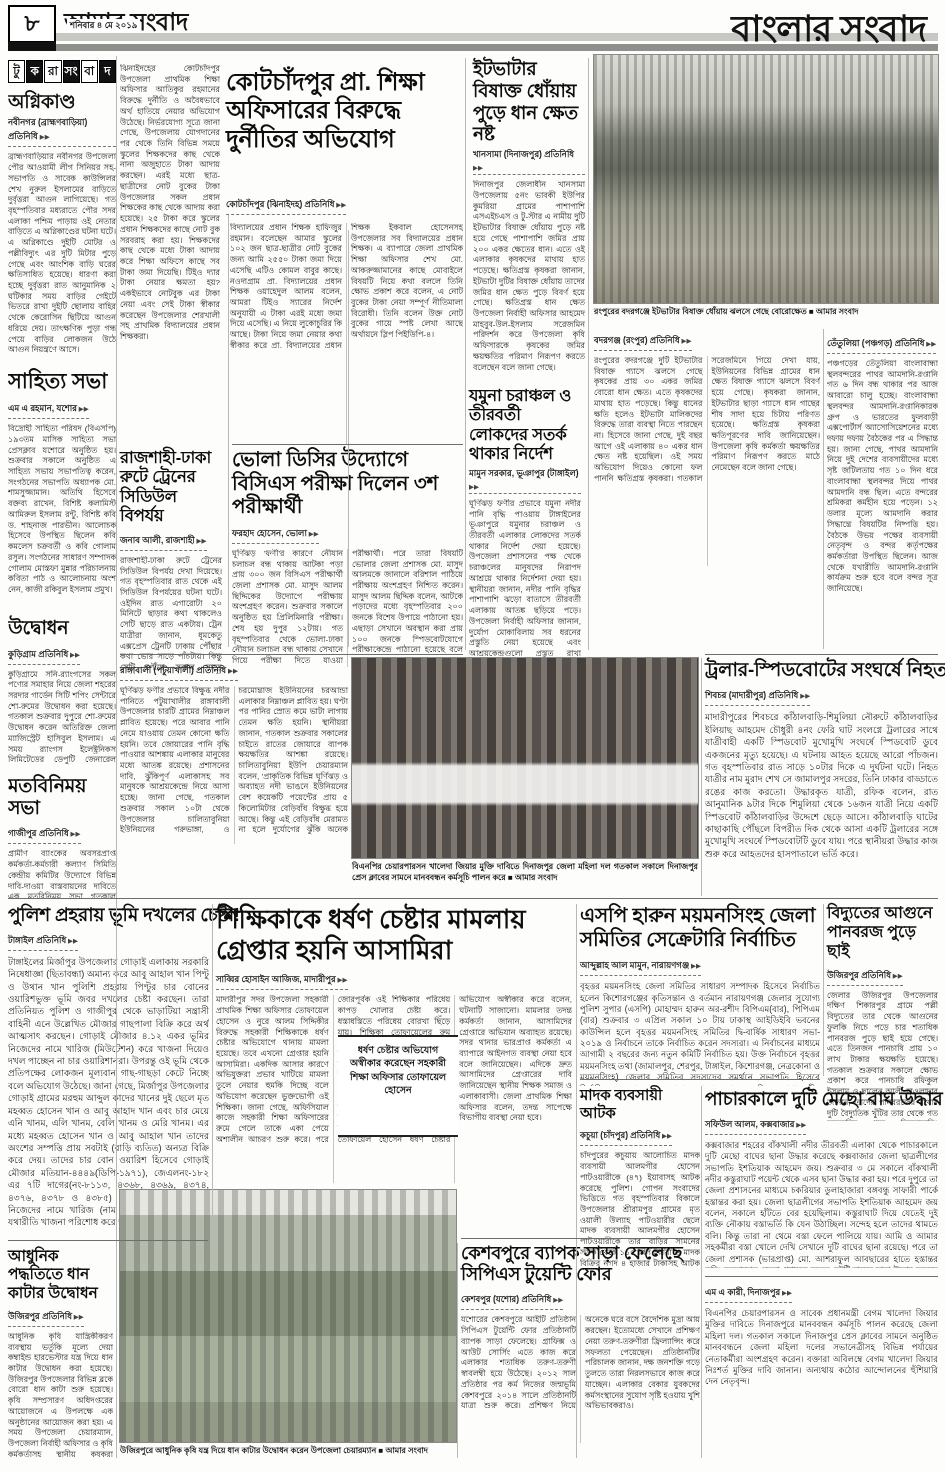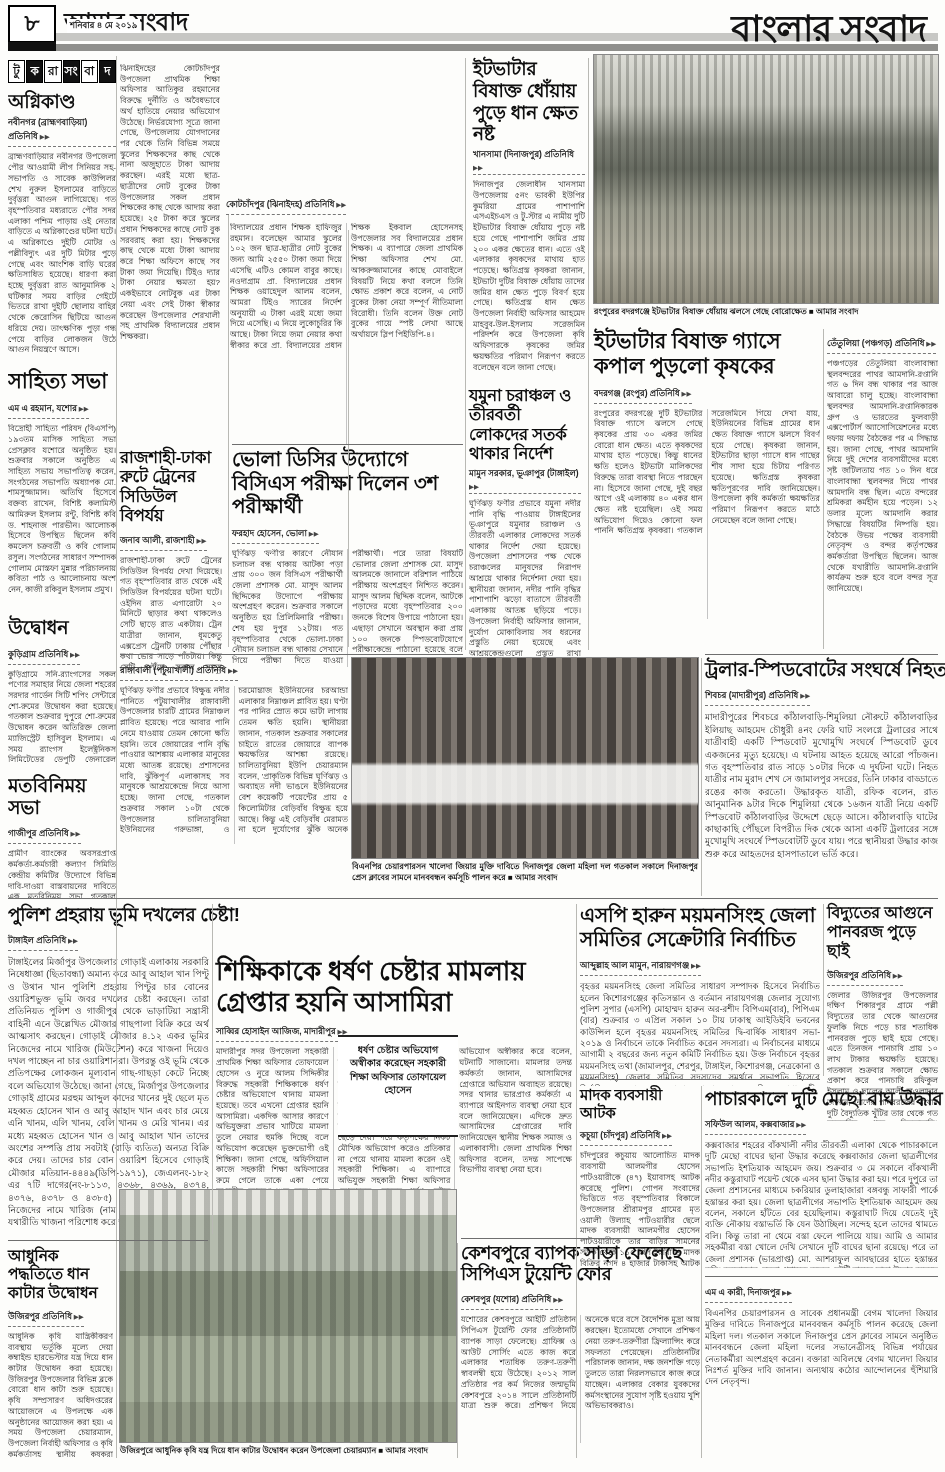--- a/index.html
+++ b/index.html
@@ -85,20 +85,21 @@
     <div class="bd" style="height:95px">কুড়িগ্রামে সনি-র‍্যাংগসের সকল পণ্যের সমাহার নিয়ে জেলা শহরের সরদার গার্ডেন সিটি শপিং সেন্টারে শো-রুমের উদ্বোধন করা হয়েছে। গতকাল শুক্রবার দুপুরে শো-রুমের উদ্বোধন করেন অতিরিক্ত জেলা ম্যাজিস্ট্রেট হাসিবুল ইসলাম। এ সময় র‍্যাংগস ইলেক্ট্রনিকস লিমিটেডের ডেপুটি জেনারেল ম্যানেজার মার্কেটিং মো. জানে আলম, সেলস ম্যানেজার সারওয়ার জাহান চৌধুরী, ডিস্ট্রিবিউশন অফিসার রাকিবুল সুলতান মানিক উপস্থিত ছিলেন।</div>
   </div>
   <div class="tk-art">
     <h2 class="hl" style="font-size:19px">মতবিনিময় সভা</h2>
     <div class="by">গাজীপুর প্রতিনিধি</div>
     <div class="bd" style="height:190px">গ্রামীণ ব্যাংকের অবসরপ্রাপ্ত কর্মকর্তা-কর্মচারী কল্যাণ সিমিতি কেন্দ্রীয় কমিটির উদ্যোগে বিভিন্ন দাবি-দাওয়া বাস্তবায়নের দাবিতে এক মতবিনিময় সভা গতকাল সকালে শহরের একটি কমিনিউটি সেন্টারে অনুষ্ঠিত হয়। অর্থ মন্ত্রণালয় কর্তৃক জারিকৃত প্রজ্ঞাপন অনুযায়ী গ্রামীণ ব্যাংকের অবসরপ্রাপ্ত কর্মকর্তা-কর্মচারীদের উৎসব ভাতা, মাসিক চিকিৎসা ভাতা ও অবসর গ্রহণের তারিখ হতে ১৫ বছর অতিক্রান্ত হবার পর মাসিক পেনশন ভাতা পুনঃস্থাপনের দাবিতে এ সভার আয়োজন করা হয়। এতে প্রধান অতিথি ছিলেন সমিতির কেন্দ্রীয় কমিটির সভাপতি মো. সামসুল আরেফিন প্রমুখ।</div>
   </div>
 </div>
 
 <div class="art" style="left:120px;top:58px;width:343px;height:592px">
+  <h1 class="hl" style="position:absolute;left:106px;top:10px;width:237px;font-size:24px">কোটচাঁদপুর প্রা. শিক্ষা অফিসারের বিরুদ্ধে দুর্নীতির অভিযোগ</h1>
   <div class="by" style="position:absolute;left:106px;top:140px">কোটচাঁদপুর (ঝিনাইদহ) প্রতিনিধি</div>
   <div class="bd" style="position:absolute;left:0;top:6px;width:100px;height:380px">ঝিনাইদহের কোটচাঁদপুর উপজেলা প্রাথমিক শিক্ষা অফিসার আতিকুর রহমানের বিরুদ্ধে দুর্নীতি ও অবৈধভাবে অর্থ হাতিয়ে নেয়ার অভিযোগ উঠেছে। নির্ভরযোগ্য সূত্রে জানা গেছে, উপজেলায় যোগদানের পর থেকে তিনি বিভিন্ন সময়ে স্কুলের শিক্ষকদের কাছ থেকে নানা অজুহাতে টাকা আদায় করছেন। এরই মধ্যে ছাত্র-ছাত্রীদের নোট বুকের টাকা উপজেলার সকল প্রধান শিক্ষকের কাছ থেকে আদায় করা হয়েছে। ২৫ টাকা করে স্কুলের প্রধান শিক্ষকদের কাছে নোট বুক সরবরাহ করা হয়। শিক্ষকদের কাছ থেকে মধ্যে টাকা আদায় করে শিক্ষা অফিসে কাছে সব টাকা জমা দিয়েছি। টিইও দ্যার টাকা নেয়ার ক্ষমতা হয়? একইভাবে নোটবুক এর টাকা নেয়া এবং সেই টাকা স্বীকার করেছেন উপজেলার শেরখালী সহ প্রাথমিক বিদ্যালয়ের প্রধান শিক্ষকরা।</div>
   <div class="bd c2" style="position:absolute;left:110px;top:165px;width:233px;height:222px">বিদ্যালয়ের প্রধান শিক্ষক হাফিজুর রহমান। বলেছেন আমার স্কুলের ১০২ জন ছাত্র-ছাত্রীর নোট বুকের জন্য আমি ২৫৫০ টাকা জমা দিয়ে এসেছি এটিও কোমল বাবুর কাছে। নওদাগ্রাম প্রা. বিদ্যালয়ের প্রধান শিক্ষক ওয়াহেদুল আলম বলেন, আমরা টিইও স্যারের নির্দেশ অনুযায়ী এ টাকা এরই মধ্যে জমা দিয়ে এসেছি। এ নিয়ে লুকোচুরির কি আছে। টাকা নিয়ে জমা নেয়ার কথা স্বীকার করে প্রা. বিদ্যালয়ের প্রধান শিক্ষক ইকবাল হোসেনসহ উপজেলার সব বিদ্যালয়ের প্রধান শিক্ষক। এ ব্যাপারে জেলা প্রাথমিক শিক্ষা অফিসার শেখ মো. আকরুজ্জামানের কাছে মোবাইলে বিষয়টি নিয়ে কথা বললে তিনি ক্ষোভ প্রকাশ করে বলেন, এ নোট বুকের টাকা নেয়া সম্পূর্ণ নীতিমালা বিরোধী। তিনি বলেন উক্ত নোট বুকের গায়ে স্পষ্ট লেখা আছে অর্থায়নে স্লিপ পিইডিপি-৪।</div>
 </div>
 
 <div class="art" style="left:120px;top:448px;width:102px">
   <h2 class="hl" style="font-size:16.5px">রাজশাহী-ঢাকা রুটে ট্রেনের সিডিউল বিপর্যয়</h2>
   <div class="by">জনাব আলী, রাজশাহী</div>
   <div class="bd" style="height:118px">রাজশাহী-ঢাকা রুটে ট্রেনের সিডিউল বিপর্যয় দেখা দিয়েছে। গত বৃহস্পতিবার রাত থেকে এই সিডিউল বিপর্যয়ের ঘটনা ঘটে। ওইদিন রাত এগারোটা ২০ মিনিটে ছাড়ার কথা থাকলেও সেটি ছাড়ে রাত একটায়। ট্রেন যাত্রীরা জানান, ধূমকেতু এক্সপ্রেস ট্রেনটি ঢাকায় পৌঁছার কথা ভোর সাড়ে পাঁচটায়। কিন্তু সেটি পৌঁছে সকাল সাড়ে আটটায়। এরপর রাজশাহী উদ্দেশে ছাড়ে সকাল ৮ টা ৫০ মিনিটে। এতে করে চরম ভোগান্তিতে পড়েন ট্রেন যাত্রীরা। বিশেষ করে রাজশাহী স্টেশন দুই ঘণ্টা ধরে অপেক্ষা করতে গিয়ে এ সমস্যায় পড়েন।</div>
 </div>
@@ -118,21 +119,20 @@
 <div class="art" style="left:469px;top:386px;width:112px">
   <h2 class="hl" style="font-size:16.5px">যমুনা চরাঞ্চল ও তীরবর্তী লোকদের সতর্ক থাকার নির্দেশ</h2>
   <div class="by">মামুন সরকার, ভূঞাপুর (টাঙ্গাইল)</div>
   <div class="bd" style="height:160px">ঘূর্ণিঝড় ফণীর প্রভাবে যমুনা নদীর পানি বৃদ্ধি পাওয়ায় টাঙ্গাইলের ভূঞাপুরে যমুনার চরাঞ্চল ও তীরবর্তী এলাকার লোকদের সতর্ক থাকার নির্দেশ দেয়া হয়েছে। উপজেলা প্রশাসনের পক্ষ থেকে চরাঞ্চলের মানুষদের নিরাপদ আশ্রয়ে থাকার নির্দেশনা দেয়া হয়। স্থানীয়রা জানান, নদীর পানি বৃদ্ধির পাশাপাশি ঝড়ো বাতাসে তীরবর্তী এলাকায় আতঙ্ক ছড়িয়ে পড়ে। উপজেলা নির্বাহী অফিসার জানান, দুর্যোগ মোকাবিলায় সব ধরনের প্রস্তুতি নেয়া হয়েছে এবং আশ্রয়কেন্দ্রগুলো প্রস্তুত রাখা হয়েছে। এছাড়া চরাঞ্চলের মানুষদের মাইকিং করে সতর্ক করা হয়।</div>
 </div>
 
 <div class="photo ph-top" style="left:594px;top:55px;width:344px;height:248px"></div>
 <div class="cap" style="left:594px;top:307px;width:344px">রংপুরের বদরগঞ্জে ইটভাটার বিষাক্ত ধোঁয়ায় ঝলসে গেছে বোরোক্ষেত ■ আমার সংবাদ</div>
 
 <div class="art" style="left:594px;top:329px;width:226px">
-  <h2 class="hl" style="font-size:21px">ইটভাটার বিষাক্ত গ্যাসে কপাল পুড়লো কৃষকের</h2>
   <div class="by">বদরগঞ্জ (রংপুর) প্রতিনিধি</div>
   <div class="bd c2" style="height:210px">রংপুরের বদরগঞ্জে দুটি ইটভাটার বিষাক্ত গ্যাসে ঝলসে গেছে কৃষকের প্রায় ৩০ একর জমির বোরো ধান ক্ষেত। এতে কৃষকদের মাথায় হাত পড়েছে। কিন্তু ধানের ক্ষতি হলেও ইটভাটা মালিকদের বিরুদ্ধে তারা ব্যবস্থা নিতে পারছেন না। হিসেবে জানা গেছে, দুই বছর আগে ওই এলাকায় ৪০ একর ধান ক্ষেত নষ্ট হয়েছিল। ওই সময় অভিযোগ দিয়েও কোনো ফল পাননি ক্ষতিগ্রস্ত কৃষকরা। গতকাল সরেজমিনে গিয়ে দেখা যায়, ইউনিয়নের বিভিন্ন গ্রামের ধান ক্ষেত বিষাক্ত গ্যাসে ঝলসে বিবর্ণ হয়ে গেছে। কৃষকরা জানান, ইটভাটার ছাড়া গ্যাসে ধান গাছের শীষ সাদা হয়ে চিটায় পরিণত হয়েছে। ক্ষতিগ্রস্ত কৃষকরা ক্ষতিপূরণের দাবি জানিয়েছেন। উপজেলা কৃষি কর্মকর্তা ক্ষয়ক্ষতির পরিমাণ নিরূপণ করতে মাঠে নেমেছেন বলে জানা গেছে।</div>
 </div>
 
 <div class="art" style="left:827px;top:332px;width:111px">
   <div class="by">তেঁতুলিয়া (পঞ্চগড়) প্রতিনিধি</div>
   <div class="bd" style="height:238px">পঞ্চগড়ের তেঁতুলিয়া বাংলাবান্ধা স্থলবন্দরের পাথর আমদানি-রপ্তানি গত ৬ দিন বন্ধ থাকার পর আজ আবারো চালু হচ্ছে। বাংলাবান্ধা স্থলবন্দর আমদানি-রপ্তানিকারক গ্রুপ ও ভারতের ফুলবাড়ী এক্সপোর্টার্স অ্যাসোসিয়েশনের মধ্যে দফায় দফায় বৈঠকের পর এ সিদ্ধান্ত হয়। জানা গেছে, পাথর আমদানি নিয়ে দুই দেশের ব্যবসায়ীদের মধ্যে সৃষ্ট জটিলতায় গত ১০ দিন ধরে বাংলাবান্ধা স্থলবন্দর দিয়ে পাথর আমদানি বন্ধ ছিল। এতে বন্দরের শ্রমিকরা কর্মহীন হয়ে পড়েন। ১২ ডলার মূল্যে আমদানি করার সিদ্ধান্তে বিষয়টির নিষ্পত্তি হয়। বৈঠকে উভয় পক্ষের ব্যবসায়ী নেতৃবৃন্দ ও বন্দর কর্তৃপক্ষের কর্মকর্তারা উপস্থিত ছিলেন। আজ থেকে যথারীতি আমদানি-রপ্তানি কার্যক্রম শুরু হবে বলে বন্দর সূত্র জানিয়েছে।</div>
 </div>
 
 <div class="art" style="left:120px;top:659px;width:228px">
@@ -154,21 +154,21 @@
   <div class="by">টাঙ্গাইল প্রতিনিধি</div>
   <div class="bd bdw" style="height:278px">টাঙ্গাইলের মির্জাপুর উপজেলার গোড়াই এলাকায় সরকারি নিষেধাজ্ঞা (ছিতাবন্ধা) অমান্য করে আবু আহাল খান পিণ্টু ও উথান খান পুলিশি প্রহরায় পিণ্টুর চার বোনের ওয়ারিশভুক্ত ভূমি জবর দখলের চেষ্টা করছেন। তারা প্রতিনিয়ত পুলিশ ও গাজীপুর থেকে ভাড়াটিয়া সন্ত্রাসী বাহিনী এনে উল্লেখিত মৌজার গাছপালা বিক্রি করে অর্থ আত্মসাৎ করছেন। গোড়াই মৌজার ৪.১২ একর ভূমির নিজেদের নামে খারিজ (মিউটেশন) করে খাজনা দিয়েও দখল পাচ্ছেন না চার ওয়ারিশানরা। উপরন্তু ওই ভূমি থেকে প্রতিপক্ষের লোকজন মূল্যবান গাছ-গাছড়া কেটে নিচ্ছে বলে অভিযোগ উঠেছে। জানা গেছে, মির্জাপুর উপজেলার গোড়াই গ্রামের মরহুম আব্দুল কাদের খানের দুই ছেলে মৃত মহব্বত হোসেন খান ও আবু আহাদ খান এবং চার মেয়ে এনি খানম, এলি খানম, বেলি খানম ও মেরি খানম। এর মধ্যে মহব্বত হোসেন খান ও আবু আহাল খান তাদের অংশের সম্পত্তি প্রায় সবটাই (বাড়ি ব্যতিত) অন্যত্র বিক্রি করে দেয়। তাদের চার বোন ওয়ারিশ হিসেবে গোড়াই মৌজার মতিয়ান-৪৪৪৯(ডিপি-১৯৭১), জেএলনং-১৮২ এর ৭টি দাগের(নং-৮১১৩, ৪৩৬৮, ৪৩৬৯, ৪৩৭৪, ৪৩৭৬, ৪৩৭৮ ও ৪৩৮৫) মোট ৪.১২ একর ভূমি নিজেদের নামে খারিজ (নাম জারি বা মিউটেশন) ও যথারীতি খাজনা পরিশোধ করে আসছেন।</div>
 </div>
 
 <div class="art" style="left:8px;top:1247px;width:105px">
   <h2 class="hl" style="font-size:15.5px">আধুনিক পদ্ধতিতে ধান কাটার উদ্বোধন</h2>
   <div class="by">উজিরপুর প্রতিনিধি</div>
   <div class="bd" style="height:125px">আধুনিক কৃষি যান্ত্রিকীকরণ ব্যবস্থায় ভর্তুকি মূল্যে দেয়া কম্বাইন্ড হারভেস্টার যন্ত্র দিয়ে ধান কাটার উদ্বোধন করা হয়েছে। উজিরপুর উপজেলার বিভিন্ন ব্লকে বোরো ধান কাটা শুরু হয়েছে। কৃষি সম্প্রসারণ অধিদপ্তরের আয়োজনে এ উপলক্ষে এক অনুষ্ঠানের আয়োজন করা হয়। এ সময় উপজেলা চেয়ারম্যান, উপজেলা নির্বাহী অফিসার ও কৃষি কর্মকর্তাসহ স্থানীয় কৃষকরা উপস্থিত ছিলেন। দ্রুত সময়ে কম খরচে ধান কাটা যাওয়ায় কৃষকরা খুশি বলে জানান।</div>
 </div>
 
-<div class="art" style="left:216px;top:956px;width:356px">
+<div class="art" style="left:216px;top:904px;width:356px">
   <h1 class="hl" style="font-size:26px">শিক্ষিকাকে ধর্ষণ চেষ্টার মামলায় গ্রেপ্তার হয়নি আসামিরা</h1>
   <div class="by">সাব্বির হোসাইন আজিজ, মাদারীপুর</div>
   <div class="bd c3" style="height:188px">মাদারীপুর সদর উপজেলা সহকারী প্রাথমিক শিক্ষা অফিসার তোফায়েল হোসেন ও নুরে আলম সিদ্দিকীর বিরুদ্ধে সহকারী শিক্ষিকাকে ধর্ষণ চেষ্টার অভিযোগে থানায় মামলা হয়েছে। তবে এখনো গ্রেপ্তার হয়নি আসামিরা। একদিক আসার কারণে অভিযুক্তরা প্রভাব খাটিয়ে মামলা তুলে নেয়ার হুমকি দিচ্ছে বলে অভিযোগ করেছেন ভুক্তভোগী ওই শিক্ষিকা। জানা গেছে, অফিসিয়াল কাজে সহকারী শিক্ষা অফিসারের রুমে গেলে তাকে একা পেয়ে অশালীন আচরণ শুরু করে। পরে জোরপূর্বক ওই শিক্ষিকার পরিধেয় কাপড় খোলার চেষ্টা করে। ধস্তাধস্তিতে পরিধেয় বোরখা ছিঁড়ে যায়। শিক্ষিকা তোফায়েলের রুম থেকে বেরিয়ে যেতে চাইলে দরজার সামনে দাঁড়িয়ে বাধা প্রদান করেন নুরে আলম সিদ্দিকী। এই ঘটনার পর শিক্ষিকা চিৎকার শুরু করলে তাকে ছেড়ে দেয়। পরে কর্তৃপক্ষের নিকট মৌখিক অভিযোগ করেও প্রতিকার না পেয়ে থানায় মামলা করেন ওই সহকারী শিক্ষিকা। এ ব্যাপারে অভিযুক্ত সহকারী শিক্ষা অফিসার তোফায়েল হোসেন ধর্ষণ চেষ্টার অভিযোগ অস্বীকার করে বলেন, ঘটনাটি সাজানো। মামলার তদন্ত কর্মকর্তা জানান, আসামিদের গ্রেপ্তারে অভিযান অব্যাহত রয়েছে। সদর থানার ভারপ্রাপ্ত কর্মকর্তা এ ব্যাপারে আইনগত ব্যবস্থা নেয়া হবে বলে জানিয়েছেন। এদিকে দ্রুত আসামিদের গ্রেপ্তারের দাবি জানিয়েছেন স্থানীয় শিক্ষক সমাজ ও এলাকাবাসী। জেলা প্রাথমিক শিক্ষা অফিসার বলেন, তদন্ত সাপেক্ষে বিভাগীয় ব্যবস্থা নেয়া হবে।</div>
 </div>
 <div class="quote-box">ধর্ষণ চেষ্টার অভিযোগ অস্বীকার করেছেন সহকারী শিক্ষা অফিসার তোফায়েল হোসেন</div>
 
 <div class="art" style="left:580px;top:904px;width:240px">
   <h2 class="hl" style="font-size:20px">এসপি হারুন ময়মনসিংহ জেলা সমিতির সেক্রেটারি নির্বাচিত</h2>
   <div class="by">আব্দুল্লাহ আল মামুন, নারায়ণগঞ্জ</div>
   <div class="bd" style="height:105px;font-size:8.5px">বৃহত্তর ময়মনসিংহ জেলা সমিতির সাধারণ সম্পাদক হিসেবে নির্বাচিত হলেন কিশোরগঞ্জের কৃতিসন্তান ও বর্তমান নারায়ণগঞ্জ জেলার সুযোগ্য পুলিশ সুপার (এসপি) মোহাম্মদ হারুন অর-রশীদ বিপিএম(বার), পিপিএম (বার) শুক্রবার ৩ এপ্রিল সকাল ১০ টায় ঢাকাস্থ আইডিইবি ভবনের কাউন্সিল হলে বৃহত্তর ময়মনসিংহ সমিতির দ্বি-বার্ষিক সাধারণ সভা- ২০১৯ ও নির্বাচনে তাকে নির্বাচিত করেন সদস্যরা। এ নির্বাচনের মাধ্যমে আগামী ২ বছরের জন্য নতুন কমিটি নির্বাচিত হয়। উক্ত নির্বাচনে বৃহত্তর ময়মনসিংহ তথা (জামালপুর, শেরপুর, টাঙ্গাইল, কিশোরগঞ্জ, নেত্রকোনা ও ময়মনসিংহ) জেলার সমিতির সদস্যদের সমর্থনে সভাপতি হিসেবে নির্বাচিত হন মো. আবুল কালাম আজাদ, সাবেক সচিবসহ প্রধানমন্ত্রীর কার্যালয়ের কর্মকর্তার সমন্বয়ে নেতৃবৃন্দসহ বৃহত্তর ময়মনসিংহ জেলা সমিতির সদস্যরা উপস্থিত ছিলেন।</div>

